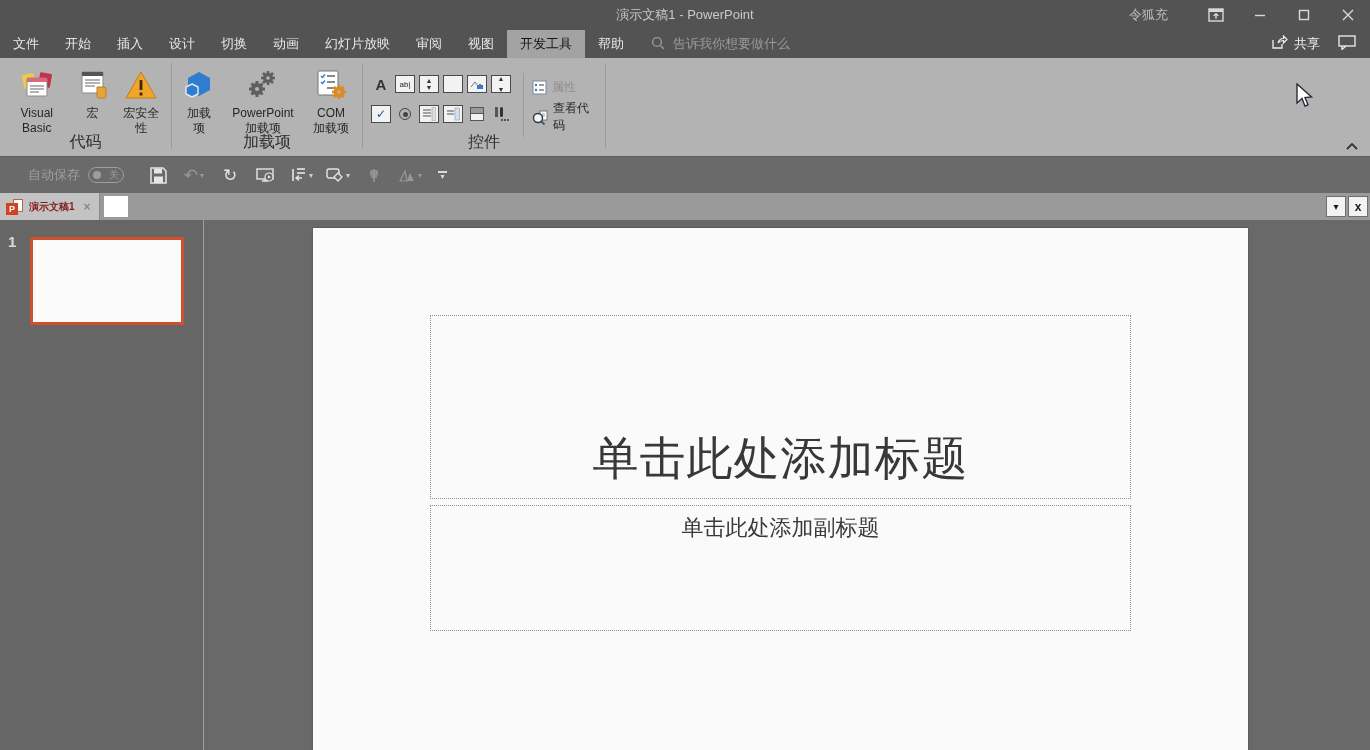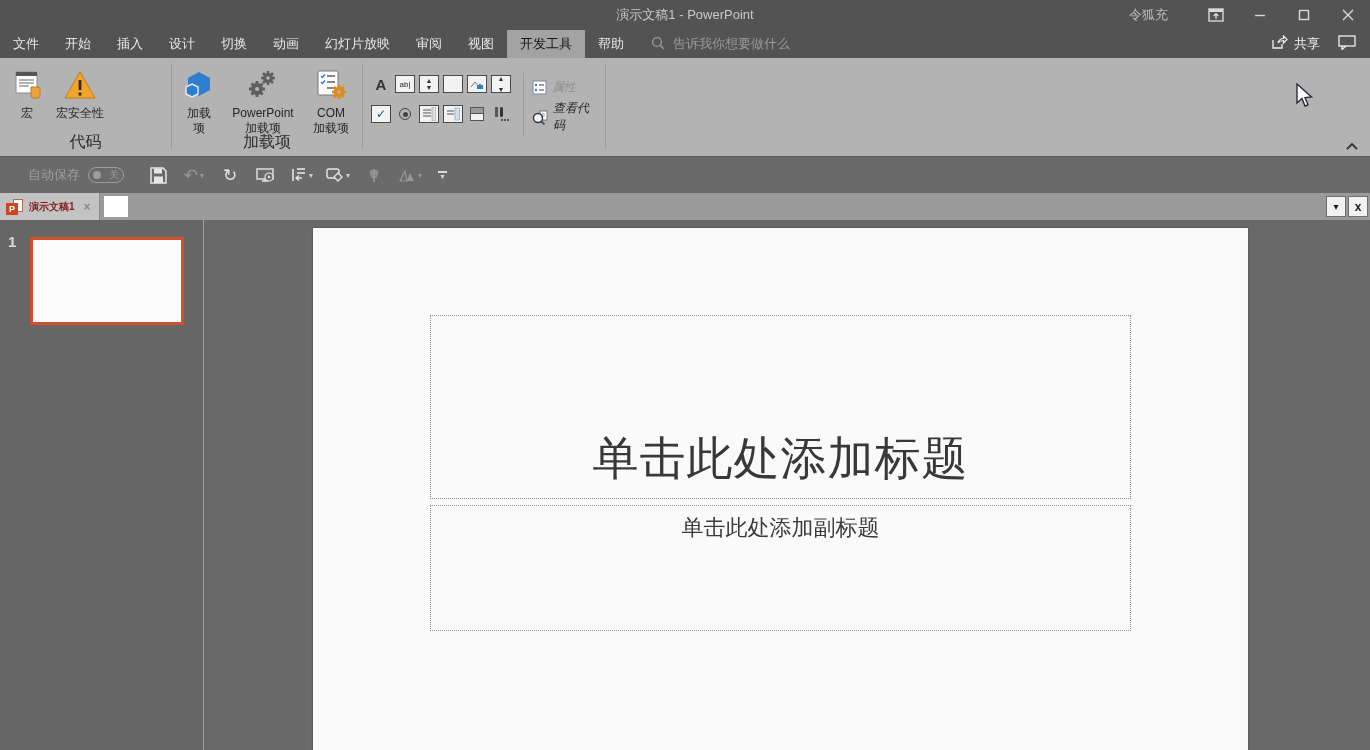--- a/index.html
+++ b/index.html
@@ -36,21 +36,21 @@
   .bigbtn .bicon { width:34px; height:34px; display:flex; align-items:center; justify-content:center; }
   .bigbtn .blabel { margin-top:4px; font-size:12px; color:#262626; text-align:center; line-height:1.25; white-space:pre-line; }
   .blabel.narrow { width:28px; }
 
   
   .ctrlwrap { display:flex; padding:4px 6px 0 8px; }
   .ctrlgrid { display:grid; grid-template-columns:repeat(6,22px); grid-template-rows:22px 22px; gap:8px 2px; margin-top:6px; }
   .ctl { width:20px; height:18px; display:flex; align-items:center; justify-content:center; font-size:10px; color:#222; cursor:default; }
   .boxed { border:1px solid #4a4a4a; background:#f2f2f2; }
   .ctrlsep { width:1px; background:#9c9c9c; height:64px; margin:4px 8px 0 10px; }
-  .smallcol { display:flex; flex-direction:column; justify-content:flex-start; margin-top:6px;font-style:italic; }
+  .smallcol { display:flex; flex-direction:column; justify-content:flex-start; margin-top:6px; }
   .smallbtn { display:flex; align-items:center; height:24px; margin-bottom:6px; color:#262626; font-size:12px; cursor:default; }
   .smallbtn .sicon { margin-right:5px; display:flex; }
   .smallbtn.disabled { color:#8d8d8d; }
   .collapse-ribbon { position:absolute; right:10px; bottom:4px; width:16px; height:12px; display:flex; align-items:center; justify-content:center; cursor:default; }
 
   
   .qatrow { position:absolute; top:156px; left:0; right:0; height:37px; background:#6a6a6a; border-top:1px solid #5c5c5c; display:flex; align-items:center; }
   .autosave { display:flex; align-items:center; color:#9d9d9d; margin-left:28px; font-size:13px; }
   .toggle { width:36px; height:16px; border:1px solid #9d9d9d; border-radius:9px; margin-left:8px; display:flex; align-items:center; padding:0 4px; justify-content:space-between; }
   .toggle .knob { width:8px; height:8px; border-radius:50%; background:#9d9d9d; }
@@ -158,20 +158,34 @@
               <path d="M4 11 L4 14.5 L8 11" fill="none" stroke="#f0f0f0" stroke-width="1.3"></path>
             </svg></span>
       </div>
     </div>
   </div>
 
   <div class="ribbon">
 
     <div class="rgroup" style="width:171px;">
       <div class="bigbtns">
+        <div class="bigbtn">
+          <span class="bicon">
+            <svg width="32" height="30" viewBox="0 0 32 30">
+              <rect x="2" y="4" width="12" height="14" rx="1" fill="#efc94c" transform="rotate(-12 8 11)"></rect>
+              <rect x="18" y="3" width="12" height="14" rx="1" fill="#c4314b" transform="rotate(10 24 10)"></rect>
+              <rect x="6" y="8" width="20" height="18" rx="1" fill="#ffffff" stroke="#8a8a8a"></rect>
+              <rect x="6" y="8" width="20" height="4" fill="#d86b77"></rect>
+              <line x1="9" y1="16" x2="23" y2="16" stroke="#9a9a9a" stroke-width="1.5"></line>
+              <line x1="9" y1="19" x2="23" y2="19" stroke="#9a9a9a" stroke-width="1.5"></line>
+              <line x1="9" y1="22" x2="18" y2="22" stroke="#9a9a9a" stroke-width="1.5"></line>
+            </svg>
+          </span>
+          <span class="blabel">Visual Basic</span>
+        </div>
         <div class="bigbtn">
           <span class="bicon">
             <svg width="32" height="30" viewBox="0 0 32 30">
               <rect x="5" y="2" width="21" height="21" rx="1" fill="#ffffff" stroke="#8a8a8a"></rect>
               <rect x="5" y="2" width="21" height="4" fill="#555"></rect>
               <line x1="8" y1="10" x2="23" y2="10" stroke="#9a9a9a" stroke-width="1.5"></line>
               <line x1="8" y1="13" x2="23" y2="13" stroke="#9a9a9a" stroke-width="1.5"></line>
               <line x1="8" y1="16" x2="18" y2="16" stroke="#9a9a9a" stroke-width="1.5"></line>
               <path d="M20 17 h7 a2 2 0 0 1 2 2 v7 a2 2 0 0 1 -2 2 h-5 a2 2 0 0 1 -2 -2 Z" fill="#e8a33d" stroke="#b97f22"></path>
             </svg>
@@ -336,20 +350,21 @@
                   <line x1="10" y1="4" x2="13" y2="4" stroke="#999"></line>
                   <line x1="10" y1="6" x2="13" y2="6" stroke="#999"></line>
                   <circle cx="6" cy="8" r="4.5" fill="#f4f4f4" stroke="#333" stroke-width="1.4"></circle>
                   <line x1="9.2" y1="11.2" x2="12.5" y2="14.5" stroke="#2f5d8a" stroke-width="2"></line>
                 </svg>
               </span>
             <span>查看代码</span>
           </div>
         </div>
       </div>
+      <div class="glabel">控件</div>
     </div>
     <div class="gsep"></div>
 
     <div class="collapse-ribbon">
       <svg width="12" height="8" viewBox="0 0 12 8">
           <path d="M1 7 L6 2 L11 7" fill="none" stroke="#333" stroke-width="1.8"></path>
         </svg>
     </div>
   </div>
 

